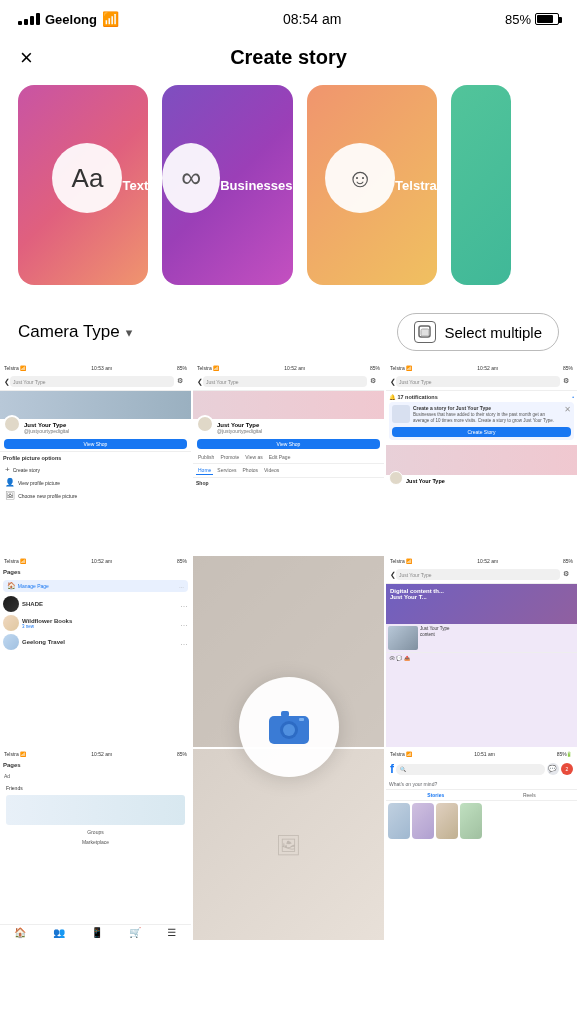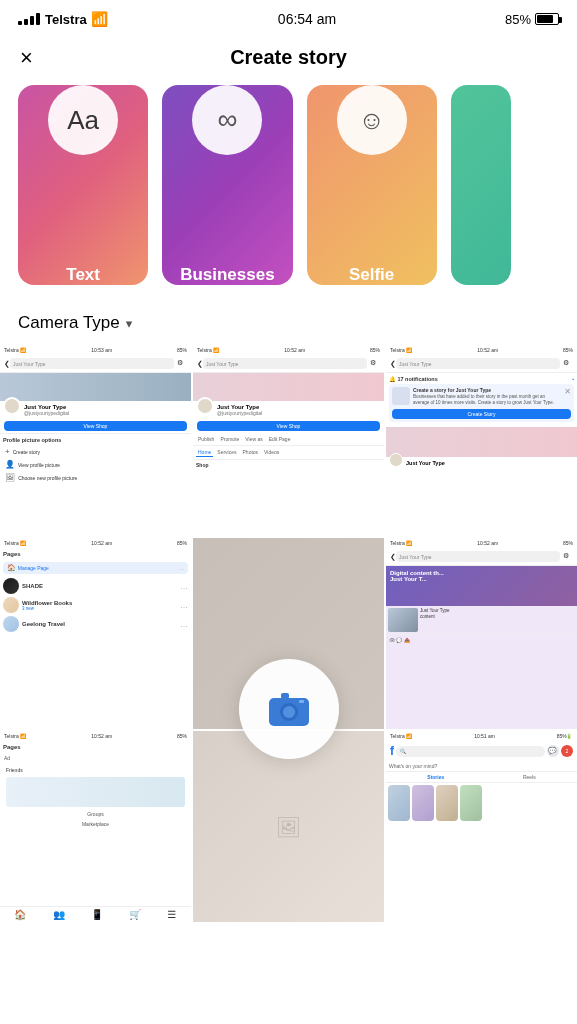--- a/index.html
+++ b/index.html
@@ -68,23 +68,23 @@
       gap: 14px;
       padding: 0 18px 20px 18px;
       overflow: hidden;
     }
     .story-card {
       flex: 0 0 calc(25% - 5px);
       min-width: 120px;
       border-radius: 16px;
       height: 200px;
       display: flex;
-      flex-direction: column;
-      align-items: center;
-      justify-content: space-between;
+      flex-direction: row;
+      align-items: center;
+      justify-content: flex-end;
       cursor: pointer;
       position: relative;
       overflow: hidden;
     }
     .story-card-text {
       background: linear-gradient(135deg, #c854a4 0%, #e0607e 50%, #f0956e 100%);
     }
     .story-card-boomerang {
       background: linear-gradient(135deg, #7e4fc0 0%, #9b3fb7 50%, #c450c0 100%);
     }
@@ -114,21 +114,21 @@
     .story-icon-boomerang {
       font-size: 28px;
       color: #555;
     }
     .story-icon-selfie {
       font-size: 26px;
       color: #555;
     }
     .story-card-label {
       color: #fff;
-      font-size: 17px;
+      font-size: 13px;
       font-weight: 600;
     }
 
     
     .toolbar-row {
       display: flex;
       align-items: center;
       justify-content: space-between;
       padding: 8px 18px 12px 18px;
     }
@@ -230,24 +230,24 @@
 <body>
 
 <div class="status-bar">
   <div class="status-left">
     <div class="signal-icon">
       <div class="signal-bar" style="height:4px"></div>
       <div class="signal-bar" style="height:6px"></div>
       <div class="signal-bar" style="height:9px"></div>
       <div class="signal-bar" style="height:12px"></div>
     </div>
-    <span>Telstra</span>
+    <span>Geelong</span>
     <span class="wifi-icon">📶</span>
   </div>
-  <div class="status-center">06:54 am</div>
+  <div class="status-center">08:54 am</div>
   <div class="status-right">
     <span>85%</span>
     <div class="battery-icon">
       <div class="battery-fill"></div>
     </div>
   </div>
 </div>
 
 <div class="header">
   <span class="close-btn">×</span>
@@ -267,32 +267,41 @@
     <div class="story-icon-circle">
       <span class="story-icon-boomerang">∞</span>
     </div>
     <span class="story-card-label">Businesses</span>
   </div>
 
   <div class="story-card story-card-selfie">
     <div class="story-icon-circle">
       <span class="story-icon-selfie">☺</span>
     </div>
-    <span class="story-card-label">Selfie</span>
+    <span class="story-card-label">Telstra</span>
   </div>
 
   <div class="story-card story-card-fourth">
   </div>
 </div>
 
 <div class="toolbar-row">
   <div class="camera-roll-btn">
     <span>Camera Type</span>
     <span class="chevron-down">▾</span>
   </div>
+  <button class="select-multiple-btn">
+    <div class="select-icon">
+      <svg width="14" height="14" viewBox="0 0 14 14" fill="none">
+        <rect x="1" y="1" width="11" height="11" rx="2" stroke="#666" stroke-width="1.5"></rect>
+        <rect x="3" y="4" width="8" height="7" rx="1.5" fill="#e0e0e0" stroke="#aaa" stroke-width="1"></rect>
+      </svg>
+    </div>
+    <span>Select multiple</span>
+  </button>
 </div>
 
 <div class="photo-grid">
 
   <div class="photo-cell">
     <div class="mock-screenshot" style="background:#fff;">
       <div class="sc-status" style="background:#fff;">
         <span>Telstra 📶</span>
         <span>10:53 am</span>
         <span>85%</span>

